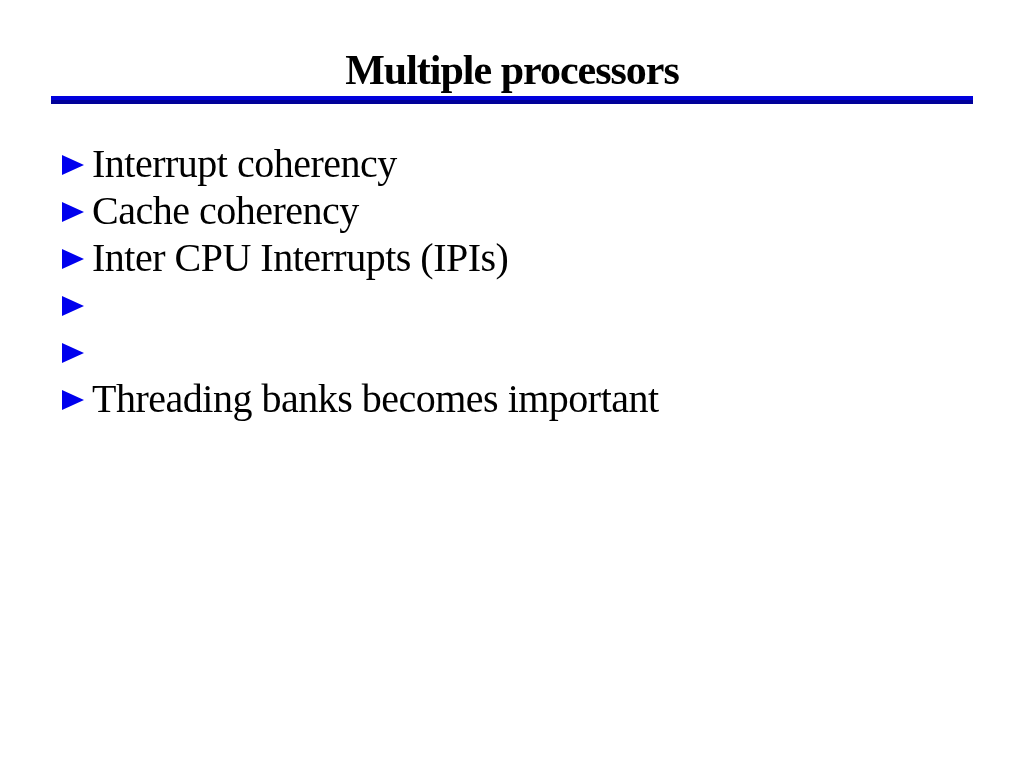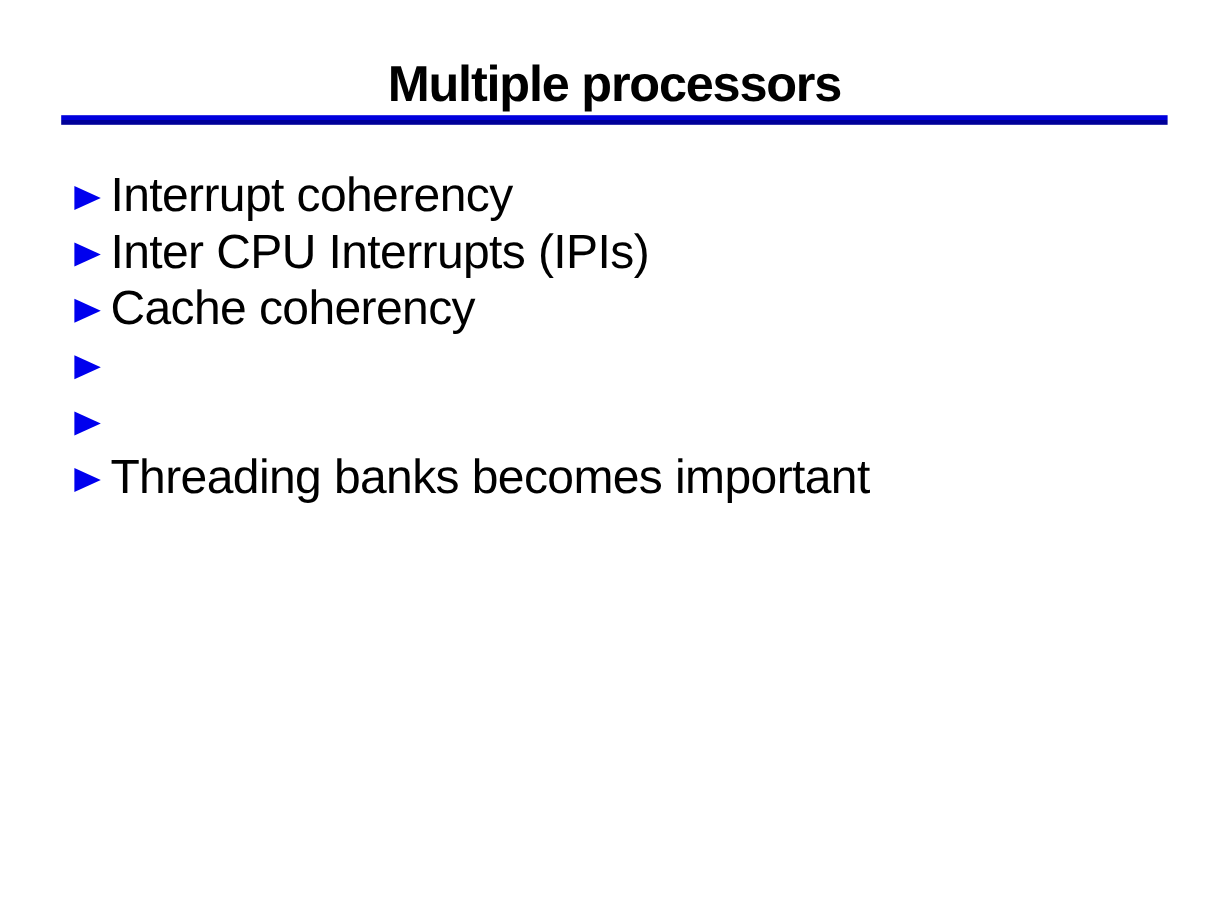--- a/index.html
+++ b/index.html
@@ -5,21 +5,21 @@
   html, body {
     margin: 0;
     padding: 0;
     background: #ffffff;
   }
   .slide {
     position: relative;
     width: 1024px;
     height: 768px;
     background: var(--background-white, #ffffff);
-    font-family: Liberation Sans, sans-serif;
+    font-family: Liberation Serif, serif;
     color: var(--text-black, #000000);
     overflow: hidden;
   }
   .slide-title {
     position: absolute;
     top: 48px;
     left: 0;
     width: 100%;
     text-align: center;
     font-size: 42px;
@@ -83,25 +83,25 @@
 
   <div class="title-underline"></div>
 
   <ul class="bullet-list">
     <li class="bullet-item">
       <span class="triangle-bullet"></span>
       <span class="bullet-text">Interrupt coherency</span>
     </li>
     <li class="bullet-item">
       <span class="triangle-bullet"></span>
-      <span class="bullet-text">Inter CPU Interrupts (IPIs)</span>
+      <span class="bullet-text">Cache coherency</span>
     </li>
     <li class="bullet-item">
       <span class="triangle-bullet"></span>
-      <span class="bullet-text">Cache coherency</span>
+      <span class="bullet-text">Inter CPU Interrupts (IPIs)</span>
     </li>
     <li class="bullet-item">
       <span class="triangle-bullet"></span>
     </li>
     <li class="bullet-item">
       <span class="triangle-bullet"></span>
     </li>
     <li class="bullet-item">
       <span class="triangle-bullet"></span>
       <span class="bullet-text">Threading banks becomes important</span>

